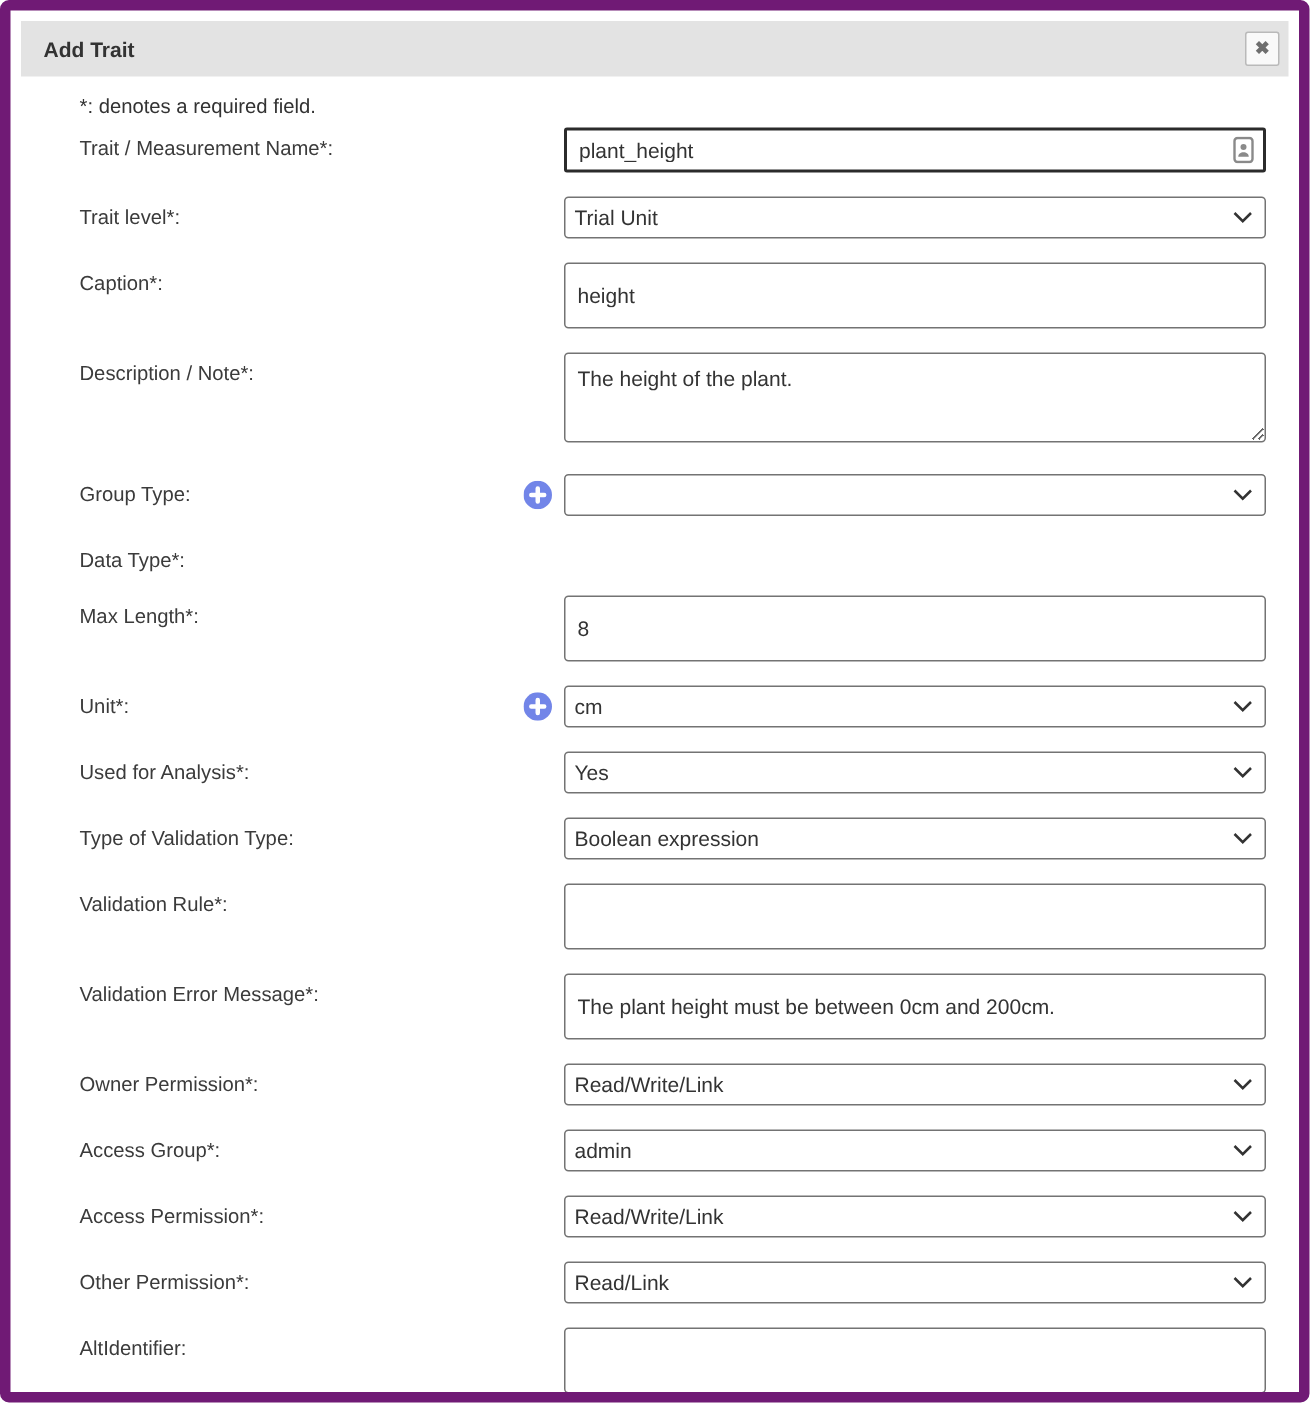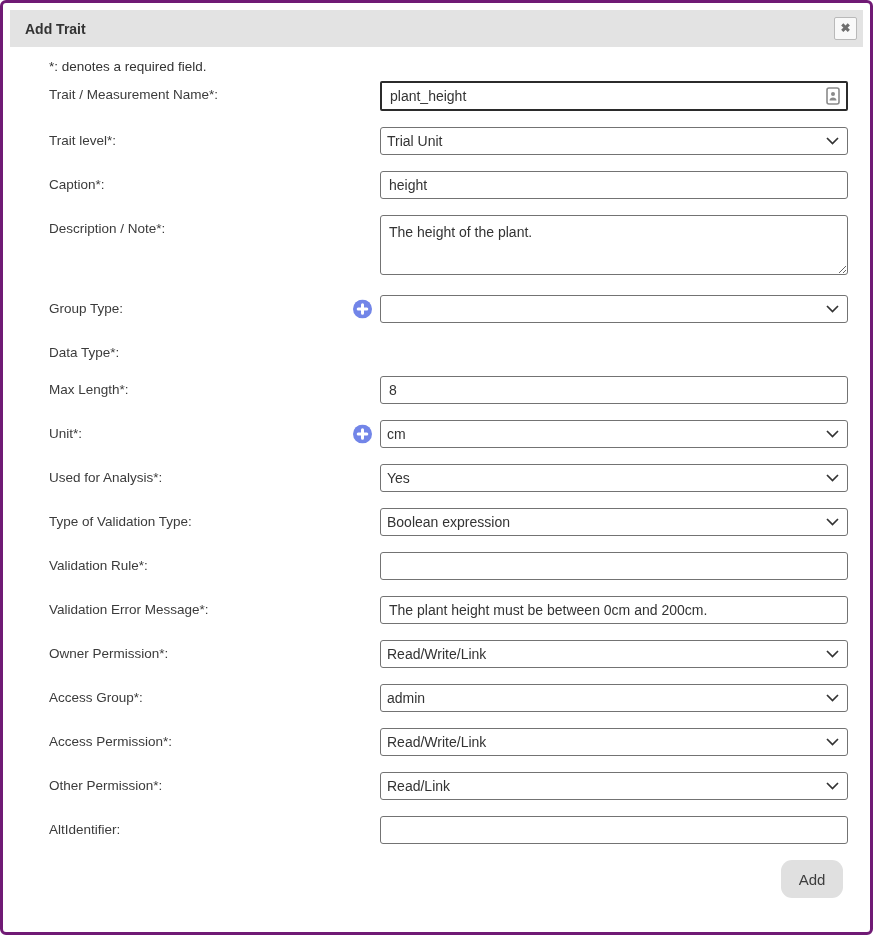--- a/index.html
+++ b/index.html
@@ -7,21 +7,21 @@
     padding: 0;
     width: 875px;
     height: 937px;
     background: #fff;
     font-family: "Liberation Sans", sans-serif;
   }
   .dialog {
     position: relative;
     width: 873px;
     height: 935px;
-    border: 3px solid #701a75;
+    border: 7px solid #701a75;
     border-radius: 6px;
     background: #fff;
     box-sizing: border-box;
     overflow: hidden;
   }
   .dialog-header {
     margin: 7px 7px 0 7px;
     height: 37px;
     background: #e3e3e3;
     display: flex;
@@ -78,21 +78,21 @@
   .text-input, .select-input, .textarea-input {
     width: 100%;
     box-sizing: border-box;
     border: 1px solid #737373;
     border-radius: 3px;
     font-family: "Liberation Sans", sans-serif;
     font-size: 14px;
     color: #333;
     background: #fff;
   }
-  .text-input { height: 28px; padding: 0 8px; }
+  .text-input { height: 44px; padding: 0 8px; }
   .text-input.focused {
     height: 30px;
     border: 2px solid #2b2b2b;
     border-radius: 2px;
     padding-right: 30px;
   }
   .select-input {
     height: 28px;
     padding: 0 26px 0 6px;
     appearance: none;

